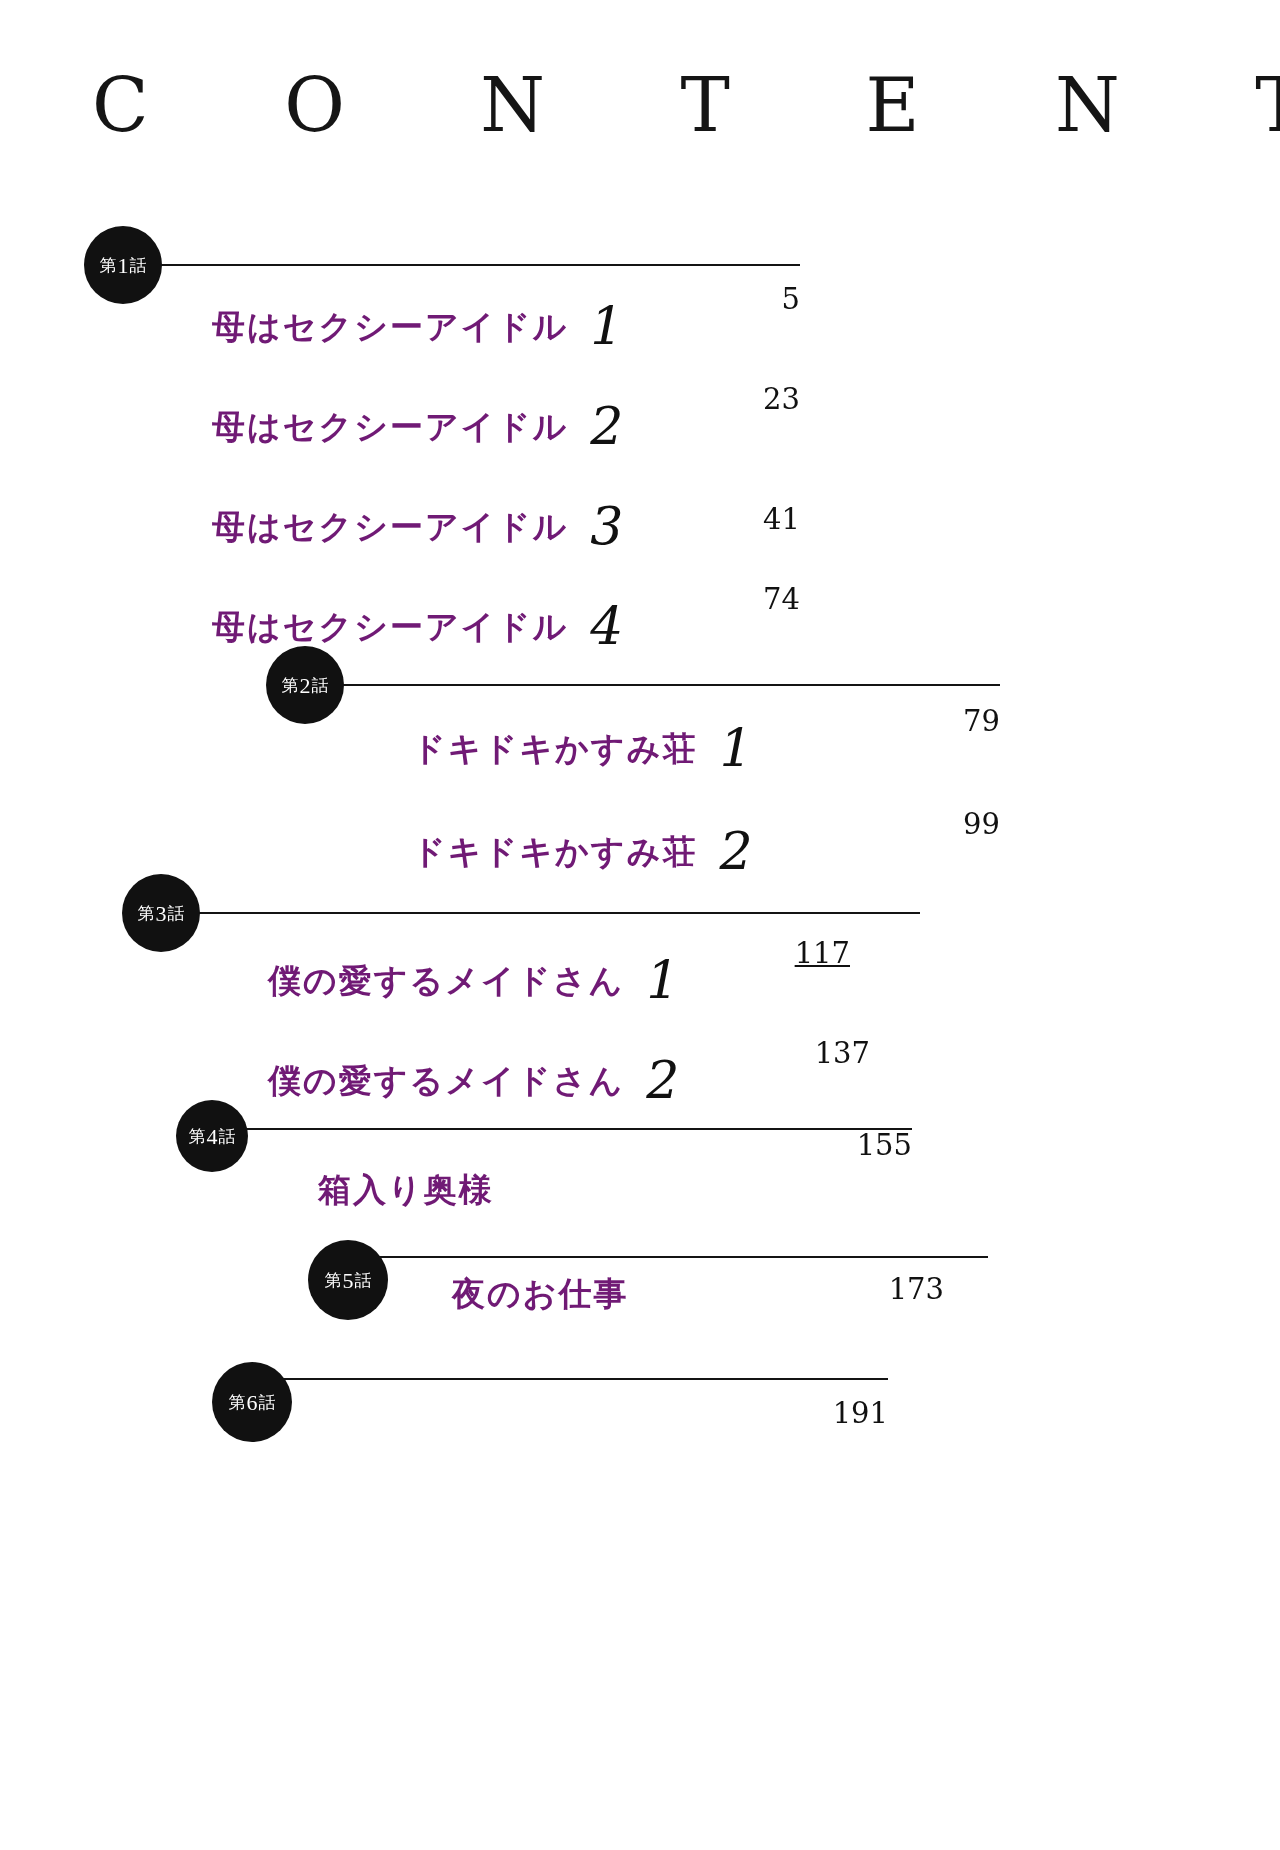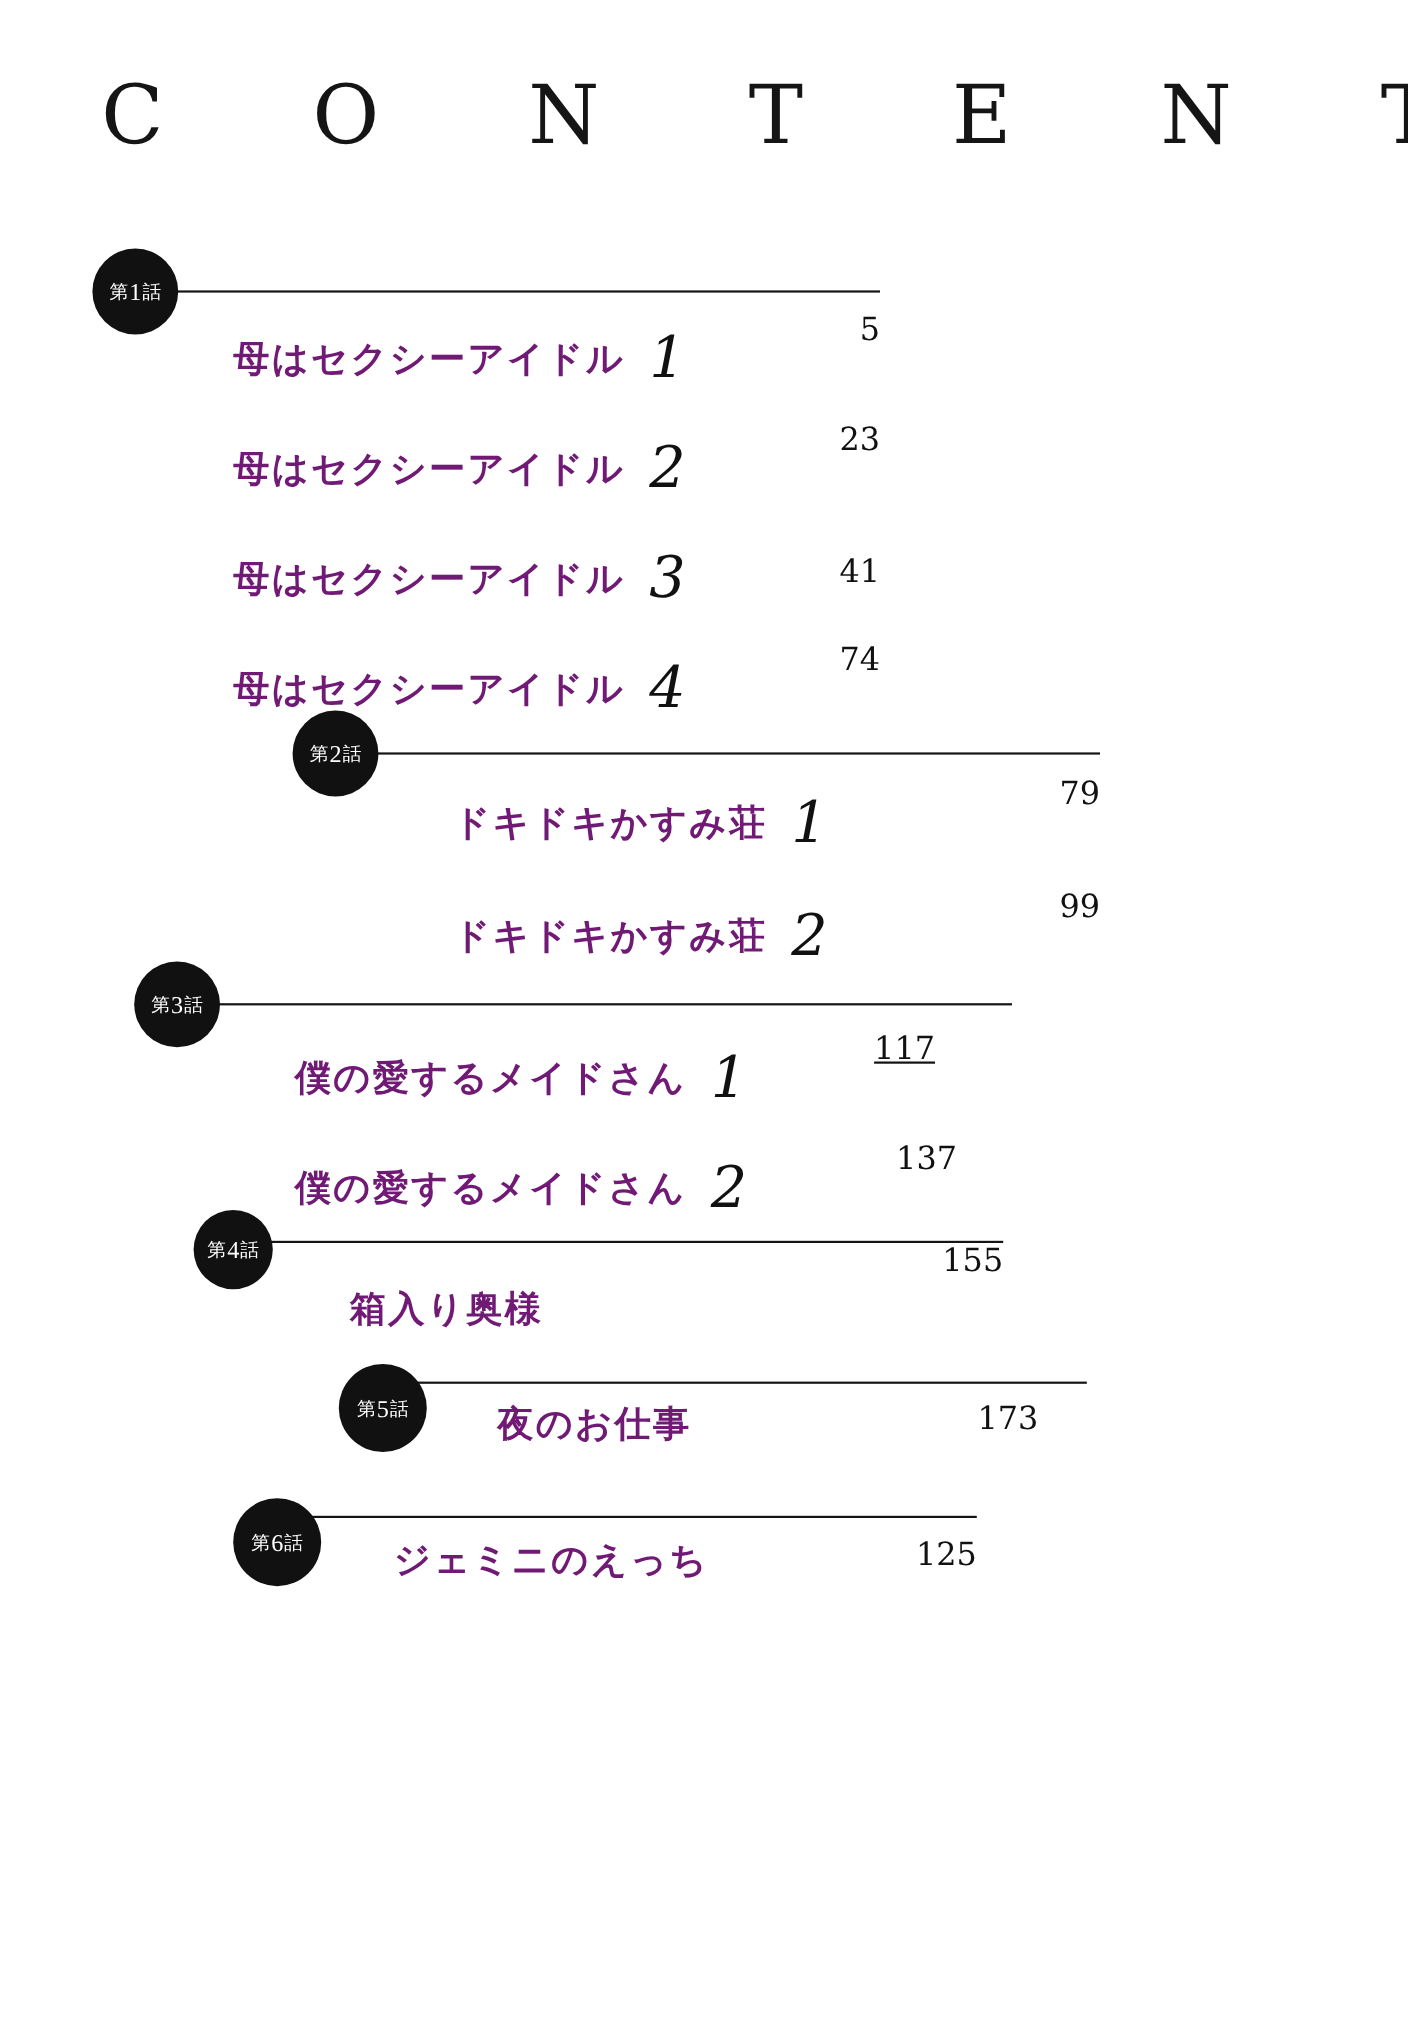--- a/index.html
+++ b/index.html
@@ -197,19 +197,15 @@
   </div>
   <div class="entry-page" style="left:844px; top:1272px; width:100px;">173</div>
 
   <div class="rule" style="left:276px; top:1378px; width:612px;"></div>
   <div class="badge" style="left:212px; top:1362px; width:80px; height:80px;">
     <span class="b-ja">第</span>
     <span class="b-num">6</span>
     <span class="b-ja">話</span>
   </div>
 
-  <div class="entry" style="left:358px; top:1396px;">
-    <span class="entry-title">ジェミニのえっち</span>
-    <span class="entry-index"></span>
-  </div>
-  <div class="entry-page" style="left:788px; top:1396px; width:100px;">125</div>
+  <div class="entry-page" style="left:788px; top:1396px; width:100px;">191</div>
 
 </div>
 
 </body></html>

